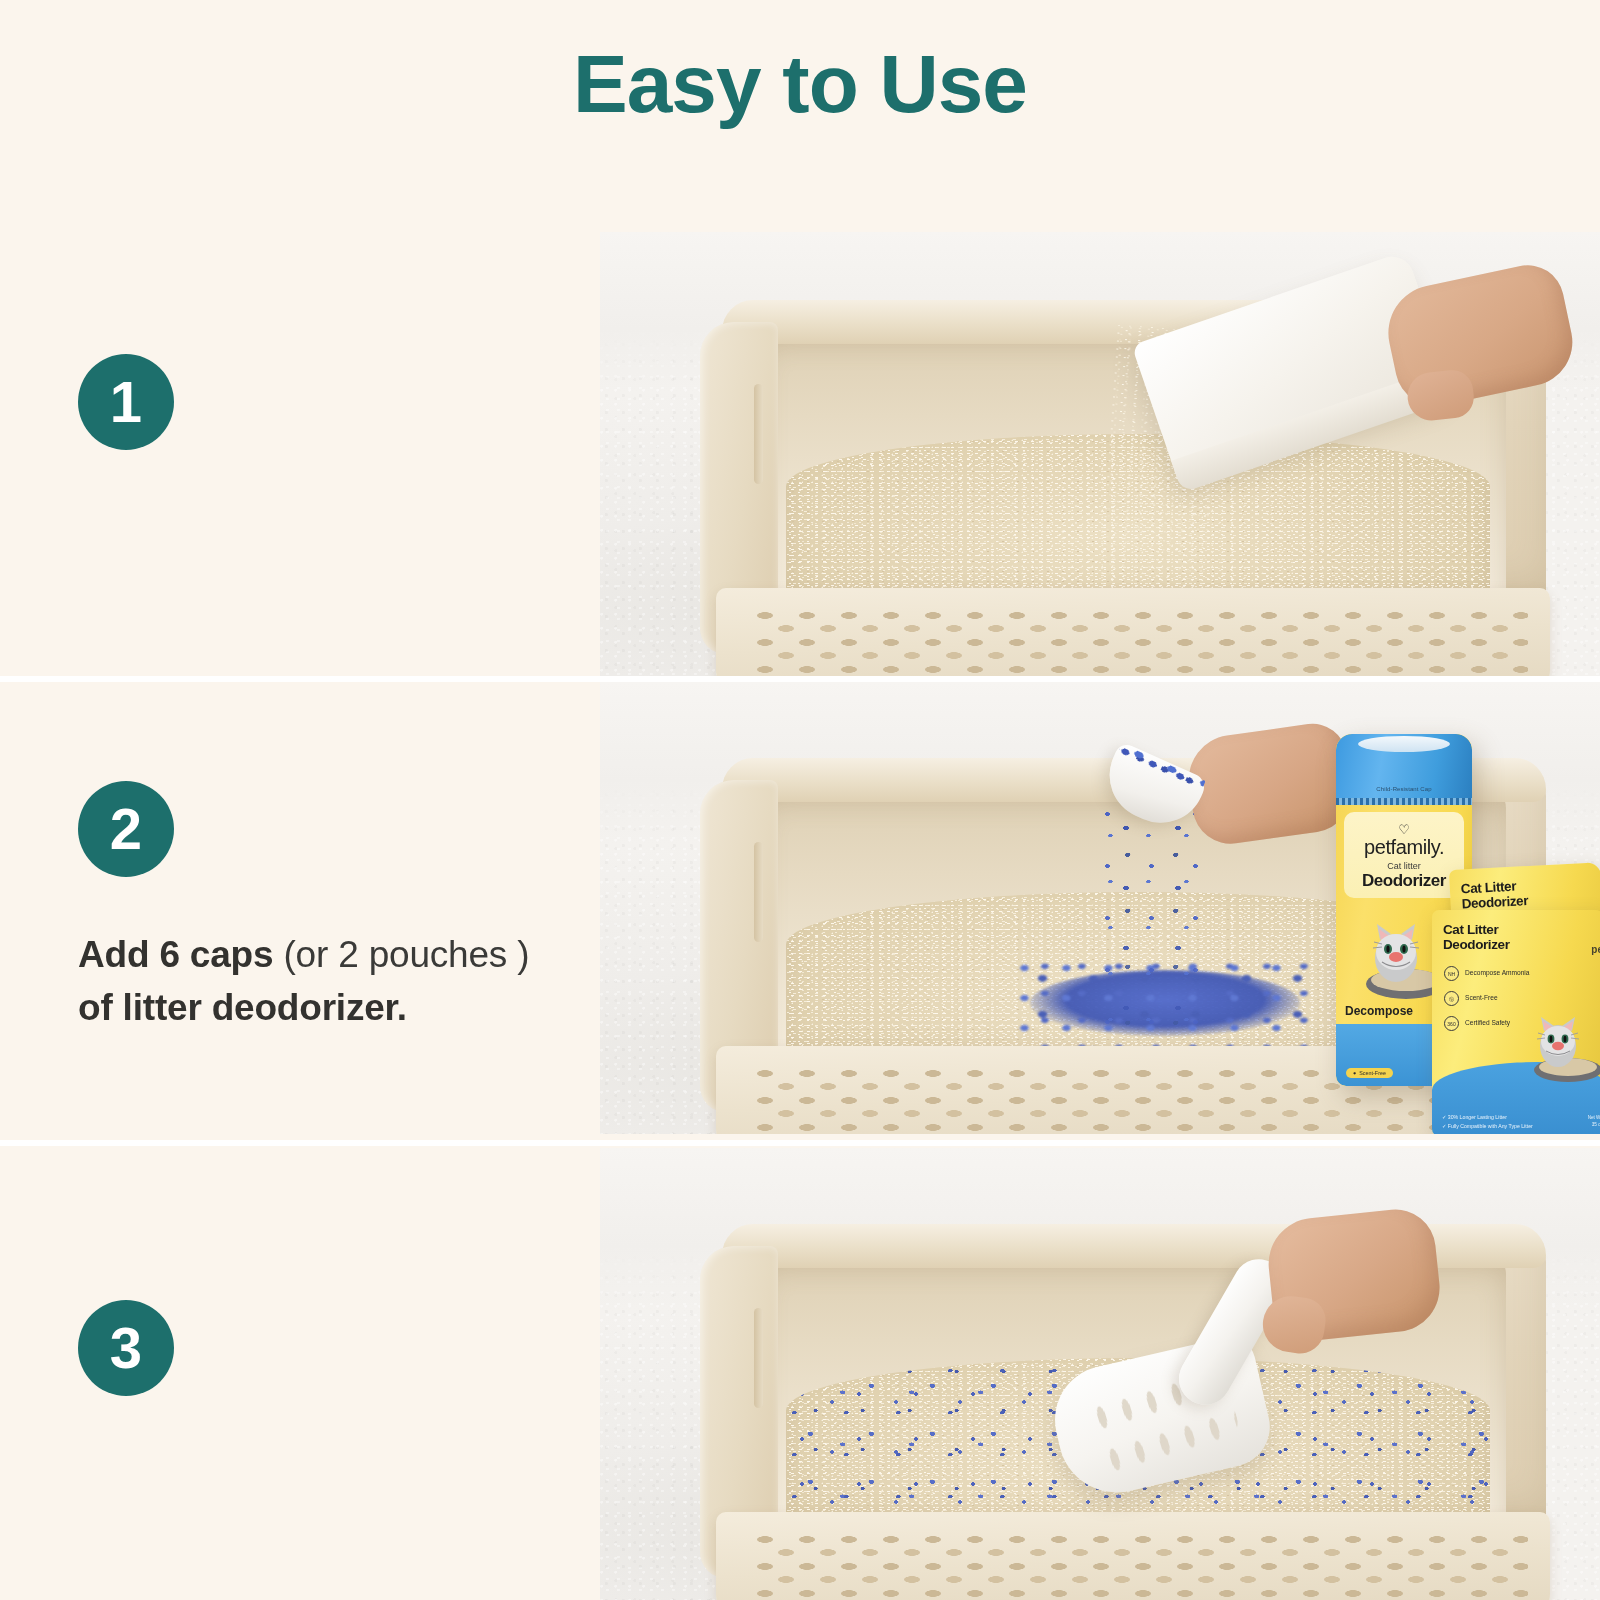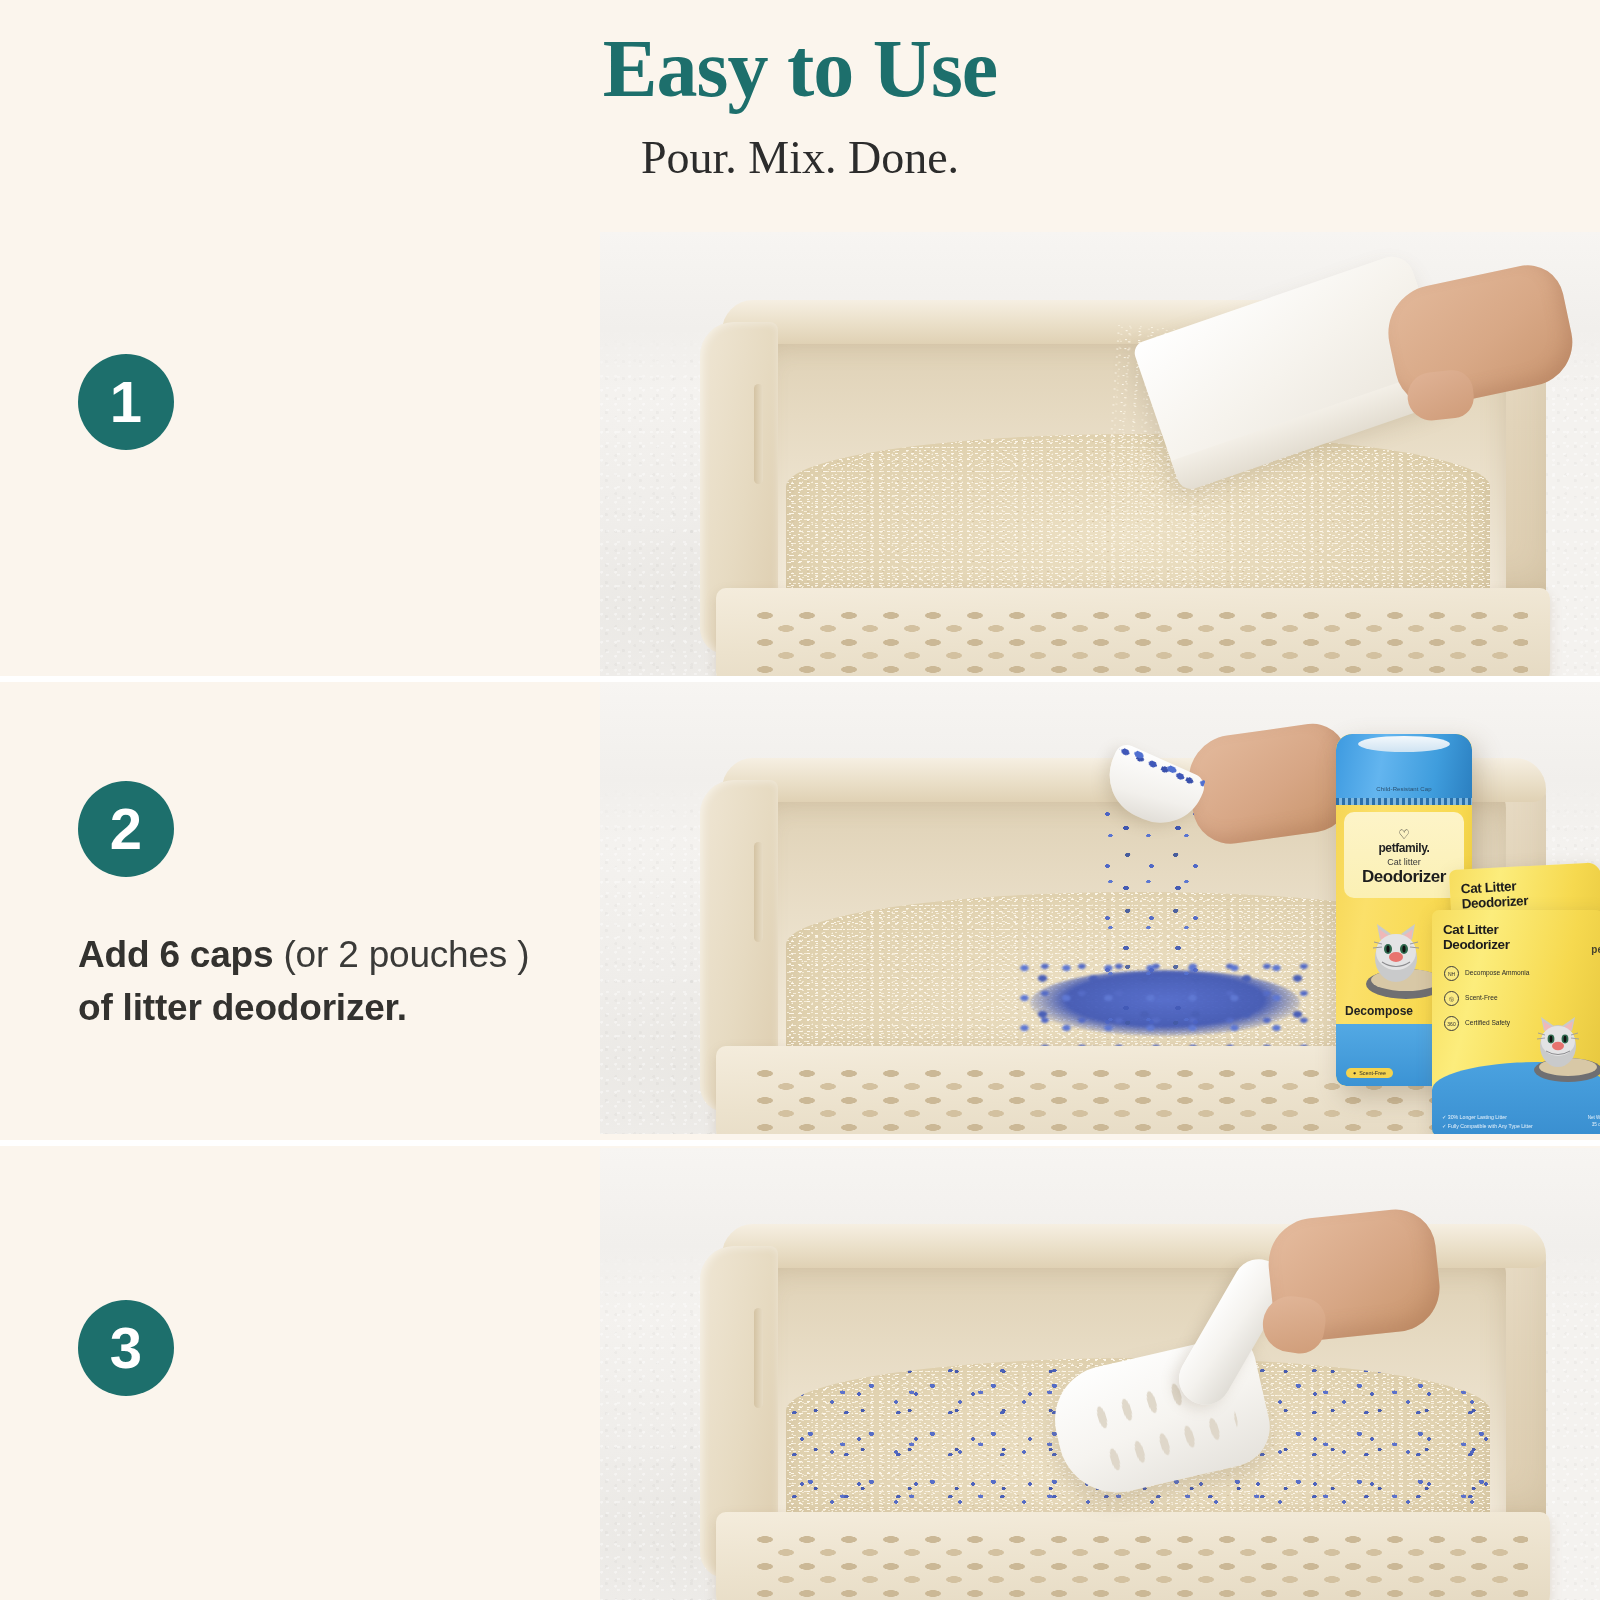--- a/index.html
+++ b/index.html
@@ -6,26 +6,25 @@
   html,body { width:1600px; height:1600px; }
   body {
     font-family:"Liberation Sans", sans-serif;
     background:#fbf5ed;
     overflow:hidden;
     position:relative;
   }
 
   
   .header {
-    position:absolute; left:0; top:1px; width:1600px; height:232px;
+    position:absolute; left:0; top:16px; width:1600px; height:232px;
     background:#fbf5ed;
     display:flex; flex-direction:column;
     align-items:center; justify-content:flex-start;
     padding-top:26px;
-    font-family:Liberation Serif, serif;
   }
   .header-title {
     font-size:82px; font-weight:bold; color:#1d6f6c;
     letter-spacing:-1px; line-height:1.02;
   }
   .header-subtitle {
     font-size:46px; font-weight:400; color:#2c2c2c;
     margin-top:20px; letter-spacing:0px;
   }
 
@@ -385,21 +384,21 @@
     background:repeating-linear-gradient(90deg,#2b6fa8 0 3px, #7fb9e0 3px 6px);
   }
   .bottle-label {
     position:absolute; left:8px; right:8px; top:78px; height:86px;
     background:linear-gradient(180deg,#fdf4c8 0%, #fbf0b4 100%);
     border-radius:10px;
     display:flex; flex-direction:column; align-items:center; justify-content:center;
     padding-top:4px;
   }
   .heart-cat { font-size:13px; line-height:1; color:#2f2f2f; }
-  .brand-name { font-size:12px; font-weight:bold; color:#222; letter-spacing:-.4px; }
+  .brand-name { font-size:20px; font-weight:normal; color:#222; letter-spacing:-.4px; }
   .bottle-sub { font-size:9px; color:#3a3a3a; margin-top:2px; }
   .bottle-main { font-size:17px; font-weight:bold; color:#1d1d1d; letter-spacing:-.5px; }
   .bottle-cat {
     position:absolute; left:16px; top:176px; width:104px; height:92px;
   }
   .bottle-footer {
     position:absolute; left:0; bottom:0; width:100%; height:62px;
     background:linear-gradient(180deg,#53a9e4 0%, #3b93d4 100%);
     border-radius:0 0 10px 10px;
   }
@@ -470,21 +469,20 @@
   .pouch-net {
     position:absolute; right:5px; bottom:7px;
     font-size:4.6px; color:#e6f2fb; text-align:right; line-height:1.5;
   }
 </style>
 </head>
 <body>
 
 <div class="header">
   <div class="header-title">Easy to Use</div>
-  <div class="header-subtitle">Pour. Mix. Done.</div>
 </div>
 
 <div class="panel" id="panel-1">
 
   <div class="photo" id="photo-1">
     <div class="backdrop"></div>
     <div class="wall-blur"></div>
 
     <div class="box">
       <div class="box-back"></div>

